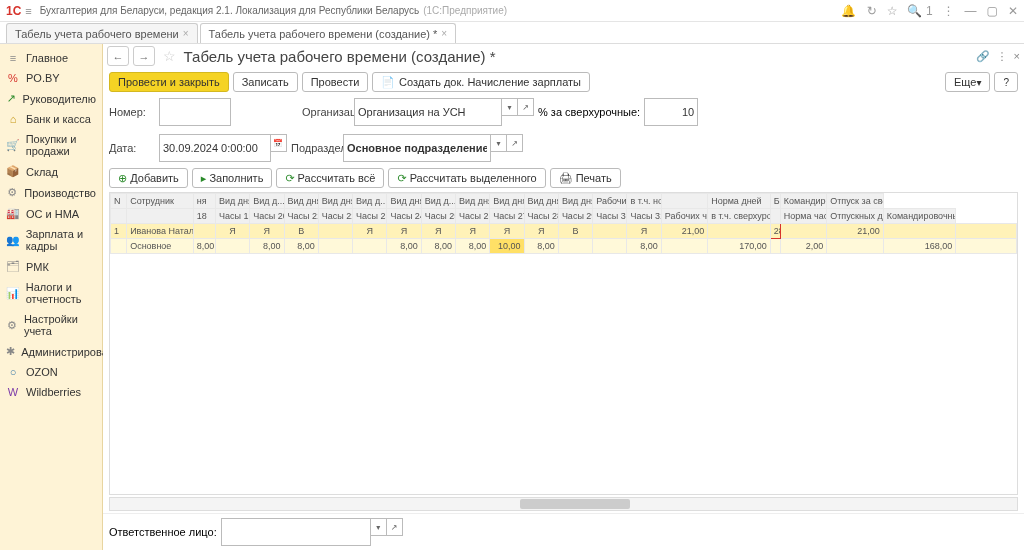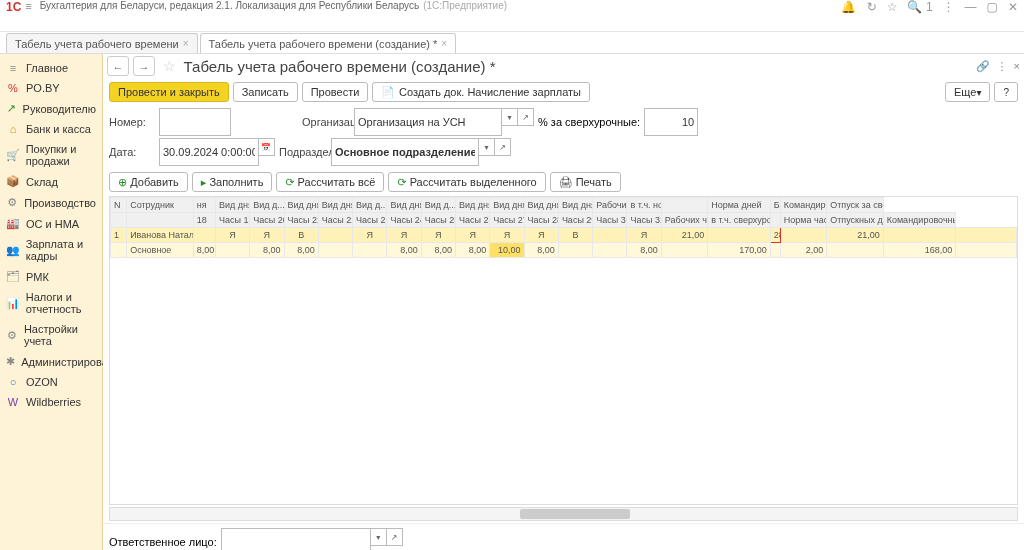--- a/index.html
+++ b/index.html
@@ -1,17 +1,17 @@
 <!DOCTYPE html>
 <html><head>
 <meta charset="utf-8">
 <style>
 * { box-sizing: border-box; margin: 0; padding: 0; font-family: Arial, sans-serif; font-size: 11px; }
 body { width: 1024px; height: 550px; background: #fff; overflow: hidden; }
-.titlebar { height: 32px; background: #fff; display: flex; padding: 0 6px; border-bottom: 1px solid #e5e5e5; }
+.titlebar { height: 22px; background: #fff; display: flex; align-items: center; padding: 0 6px; border-bottom: 1px solid #e5e5e5; }
 .titlebar .logo { color: #d6332c; font-weight: bold; font-size: 12px; margin-right: 4px; }
 .titlebar .menu-icon { color: #888; margin-right: 8px; cursor: pointer; }
 .titlebar .title { color: #666; font-size: 10px; }
 .titlebar .subtitle { color: #aaa; font-size: 10px; margin-left: 4px; }
 .titlebar .right { margin-left: auto; display: flex; gap: 10px; color: #999; }
 .titlebar .right span { cursor: pointer; font-size: 12px; }
 .tabs { height: 22px; display: flex; padding-left: 6px; border-bottom: 1px solid #ddd; align-items: flex-end; }
 .tabs .tab { height: 20px; padding: 3px 8px; border: 1px solid #ccc; border-bottom: none; background: #f5f5f5; color: #555; font-size: 10px; margin-right: 2px; display:flex; align-items:center; gap:4px; cursor:pointer; border-radius: 3px 3px 0 0; }
 .tabs .tab.active { background: #fff; }
 .tabs .tab .x { color:#aaa; font-size:10px; }
@@ -23,21 +23,21 @@
 .toolbar { height: 24px; display: flex; align-items: center; padding: 0 4px; gap: 4px; }
 .tb-btn { width: 22px; height: 20px; border: 1px solid #ccc; background: #fff; border-radius: 3px; display:flex; align-items:center; justify-content:center; cursor:pointer; color:#666; }
 .star { color: #ccc; margin: 0 4px; font-size: 14px; }
 .page-title { font-size: 15px; color: #444; }
 .toolbar .right { margin-left: auto; display:flex; gap:6px; color:#888; }
 .cmdbar { padding: 4px 6px; display: flex; align-items: center; gap: 4px; }
 .btn { height: 20px; padding: 0 8px; border: 1px solid #bbb; background: #fff; border-radius: 3px; cursor:pointer; color:#333; display:inline-flex; align-items:center; }
 .btn.primary { background: #f5d324; border-color: #d4b820; }
 .btn.small { font-size:10px; }
 .cmdbar .right { margin-left:auto; display:flex; gap:4px; }
-.fields { padding: 2px 6px; display:flex; flex-direction:column; gap:2px; }
+.fields { padding: 2px 6px; display:flex; flex-direction:column; gap:8px; }
 .frow { display: flex; align-items: center; gap: 4px; }
 .flabel { width: 46px; color:#444; }
 .flabel2 { width: 90px; color:#444; }
 .input { height: 18px; border: 1px solid #bbb; padding: 13px 3px; background:#fff; color:#333; }
 .select-wrap { display:flex; }
 .sel-btn { width: 16px; height: 18px; border: 1px solid #bbb; border-left:none; background:#fff; display:flex; align-items:center; justify-content:center; font-size:8px; color:#666; cursor:pointer; }
 .red-box { border: 1.5px solid #d6332c !important; }
 .subtabs { display:flex; padding: 2px 6px 0 6px; border-bottom: 1px solid #ddd; }
 .subtab { padding: 3px 10px; border: 1px solid #ccc; border-bottom: none; background:#f5f5f5; font-size:10px; cursor:pointer; margin-right:2px; border-radius: 3px 3px 0 0; color:#555;}
 .subtab.active { background: #fff; }
@@ -190,21 +190,21 @@
           <input class="input" style="width: 148px;" value="Организация на УСН">
           <div class="sel-btn">▾</div>
           <div class="sel-btn">↗</div>
         </div>
         <span>% за сверхурочные:</span>
         <input class="input" style="width: 54px; text-align: right;" value="10">
       </div>
       <div class="frow">
         <span class="flabel">Дата:</span>
         <div class="select-wrap">
-          <input class="input" style="width: 100px;" value="30.09.2024 0:00:00">
+          <input class="input" style="width: 112px;" value="30.09.2024 0:00:00">
           <div class="sel-btn">📅</div>
         </div>
         <span class="flabel2" style="width:48px">Подразделение:</span>
         <div class="select-wrap">
           <input class="input" style="width: 148px; font-weight: bold;" value="Основное подразделение">
           <div class="sel-btn">▾</div>
           <div class="sel-btn">↗</div>
         </div>
       </div>
     </div>

